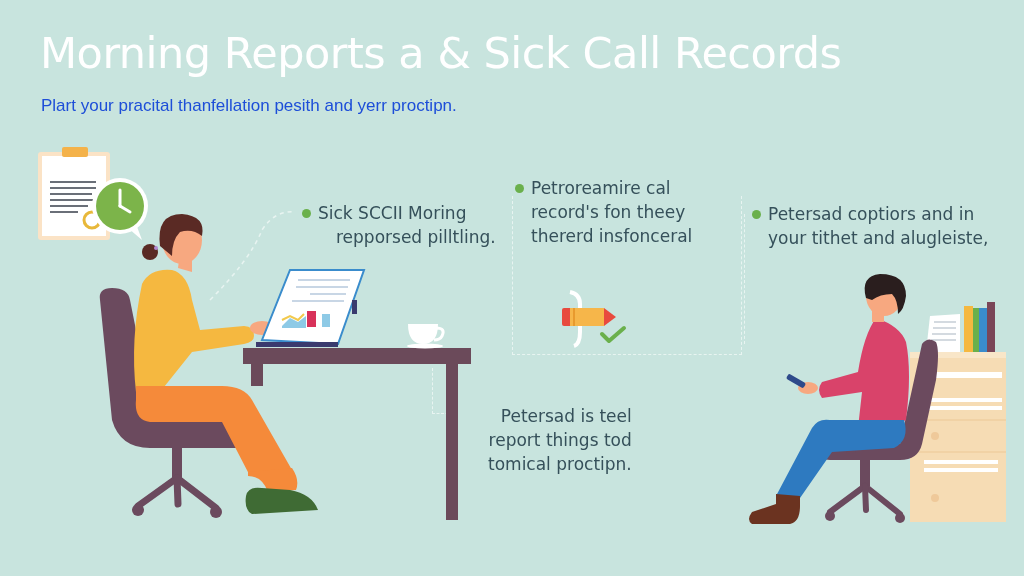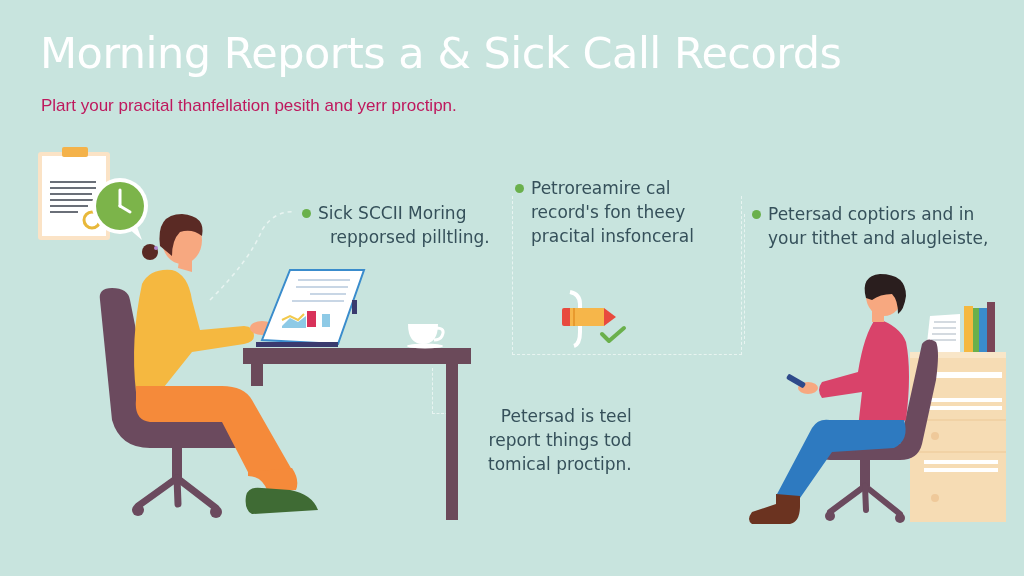--- a/index.html
+++ b/index.html
@@ -10,21 +10,21 @@
     color:#2f4a4c;
   }
   .title {
     position:absolute; left:40px; top:28px;
     font-family:"DejaVu Sans", "Liberation Sans", sans-serif;
     font-weight:normal; font-size:43px; letter-spacing:-0.5px;
     color:#ffffff; white-space:nowrap;
   }
   .subtitle {
     position:absolute; left:41px; top:96px;
-    font-size:17px; color:#be185d; white-space:nowrap;
+    font-size:17px; color:#1d4ed8; white-space:nowrap;
   }
   .callout {
     position:absolute; font-size:17px; line-height:24px; color:#35505a;
     font-family:"DejaVu Sans", "Liberation Sans", sans-serif;
   }
   .callout .dot {
     position:absolute; left:-16px; top:8px; width:9px; height:9px;
     border-radius:50%; background:#6ab04c;
   }
   .callout .line { display:block; white-space:nowrap; }
@@ -189,28 +189,28 @@
     <ellipse cx="884" cy="296" rx="18" ry="20" fill="#f7a880"></ellipse>
     <path d="M866 298 Q860 276 880 274 Q906 274 906 296 Q904 310 898 314 Q898 300 892 294 Q880 294 872 300 Z" fill="#2a1e1e"></path>
     <ellipse cx="808" cy="388" rx="10" ry="6" fill="#f7a880"></ellipse>
     <rect x="786" y="378" width="20" height="6" rx="2" fill="#2e4a8a" transform="rotate(30 796 381)"></rect>
   </g>
 </svg>
 
 <div class="callout" style="left:318px;top:201px;">
   <span class="dot"></span>
   <span class="line">Sick SCCII Moring</span>
-  <span class="line" style="margin-left:12px;">repporsed pilltling.</span>
+  <span class="line" style="margin-left:18px;">repporsed pilltling.</span>
 </div>
 
 <div class="callout" style="left:531px;top:176px;">
   <span class="dot"></span>
   <span class="line">Petroreamire cal</span>
   <span class="line">record's fon theey</span>
-  <span class="line">pracital insfonceral</span>
+  <span class="line">thererd insfonceral</span>
 </div>
 
 <div class="callout" style="left:768px;top:202px;">
   <span class="dot"></span>
   <span class="line">Petersad coptiors and in</span>
   <span class="line">your tithet and alugleiste,</span>
 </div>
 
 <div class="callout" style="left:488px;top:404px;text-align:right;">
   <span class="line">Petersad is teel</span>

